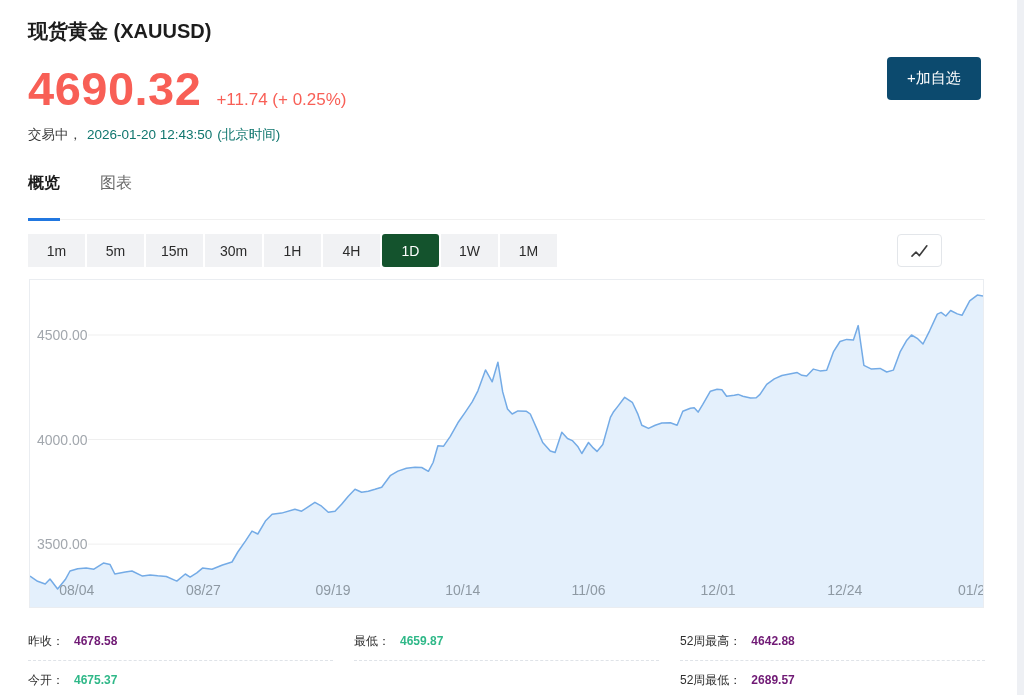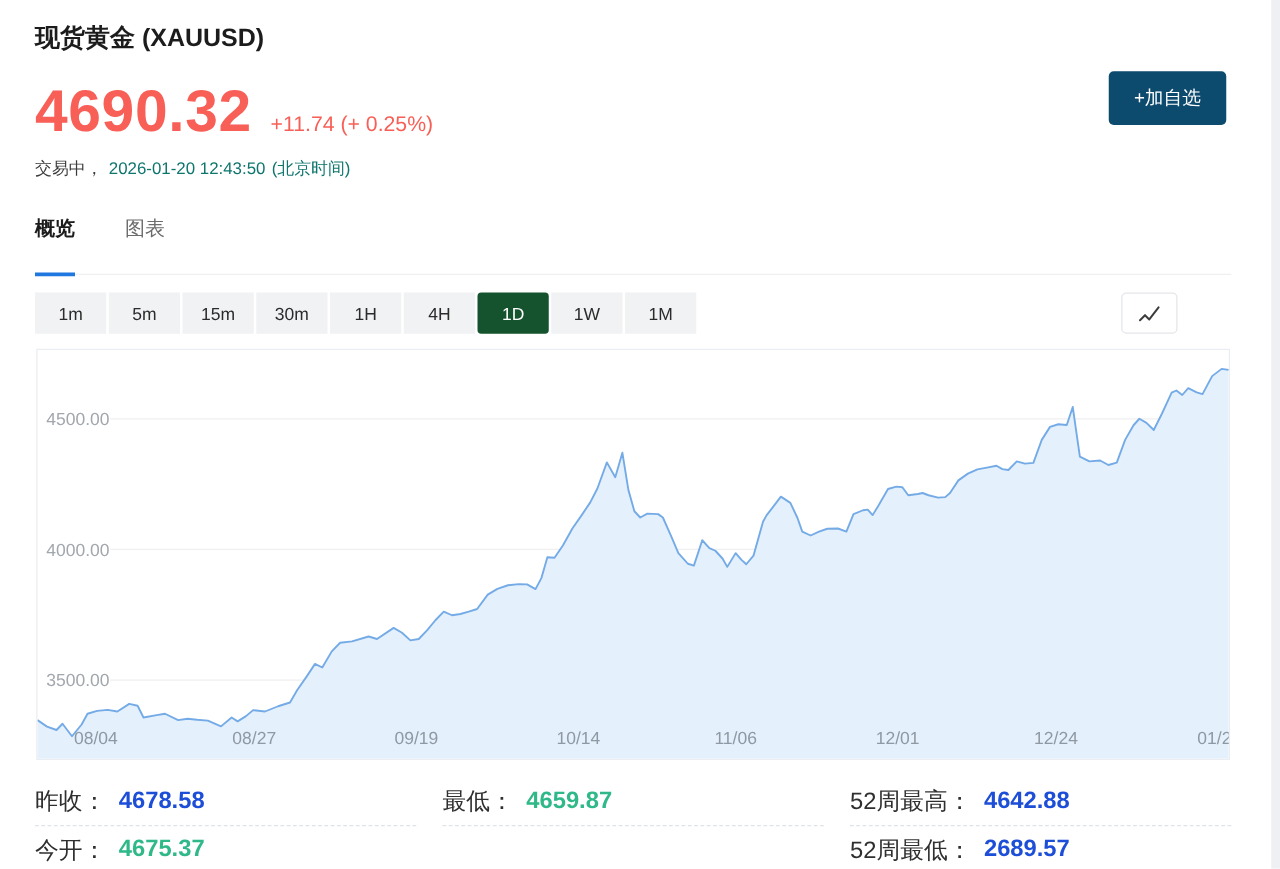--- a/index.html
+++ b/index.html
@@ -42,24 +42,24 @@
   .chart-type-btn {
     position:absolute; right:43px; top:0; width:45px; height:33px;
     background:#fff; border:1px solid #e3e6ea; border-radius:4px;
     display:flex; align-items:center; justify-content:center; cursor:pointer;
   }
 
   .chart-box { margin-top:12px; margin-left:1px; width:955px; height:329px; border:1px solid #eaedf1; }
   .chart-box svg { display:block; font-family:inherit; }
 
   .stats { margin-top:14px; display:grid; grid-template-columns:repeat(3,305px); column-gap:21px; width:957px; }
-  .stat-row { display:flex; align-items:center; gap:10px; height:39px; border-bottom:1px dashed #dfe3e8; font-size:19px; }
+  .stat-row { display:flex; align-items:center; gap:10px; height:39px; border-bottom:1px dashed #dfe3e8; font-size:12px; }
   .s-label { color:#2f2f2f; }
   .s-val { font-weight:700; }
-  .s-val[data-color="dark"]  { color:#1d4ed8; }
+  .s-val[data-color="dark"]  { color:#701a75; }
   .s-val[data-color="green"] { color:#2fb888; }
   .s-val[data-color="red"]   { color:#f85f55; }
 </style>
 </head>
 <body>
 
 <div class="scroll-strip"></div>
 
 <div class="page">
 

